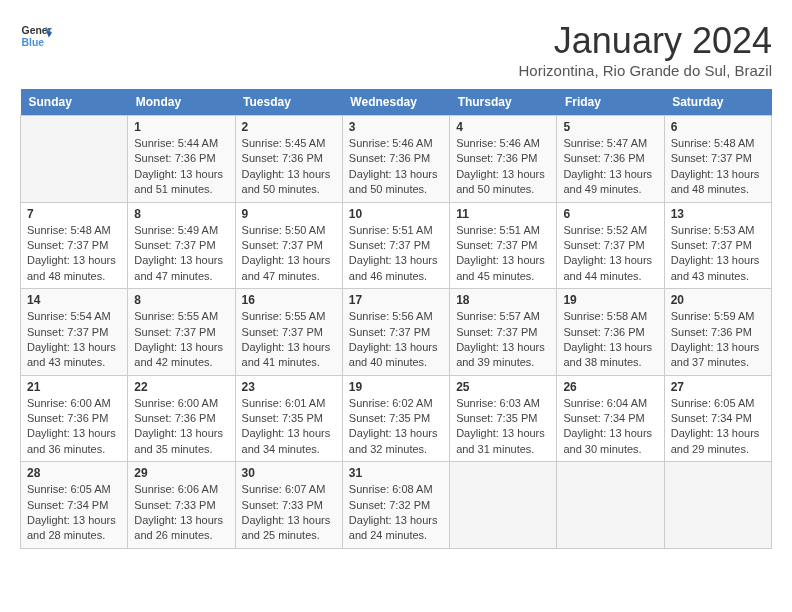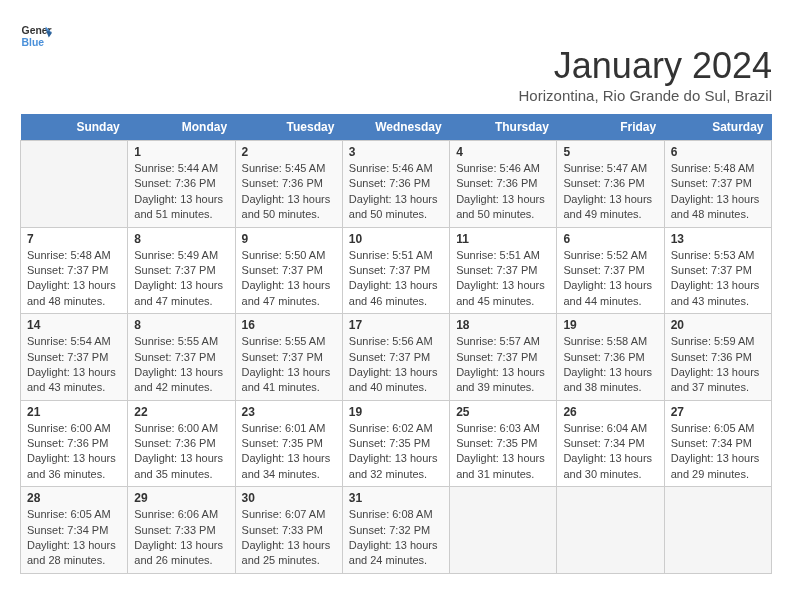--- a/index.html
+++ b/index.html
@@ -25,35 +25,34 @@
       width: 32px;
       height: 32px;
     }
     .title-block {
       text-align: right;
     }
     .month-title {
       font-size: 36px;
       color: #333;
       font-weight: normal;
-      margin-top: 25px;
     }
     .subtitle {
       font-size: 15px;
       color: #555;
     }
     table {
       width: 100%;
       border-collapse: collapse;
       font-size: 11px;
     }
     thead tr th {
       background-color: #4a7fc1;
       color: #fff;
-      text-align: right;
+      text-align: left;
       padding: 6px 8px;
       font-size: 12px;
       font-weight: bold;
     }
     tbody tr td {
       border: 1px solid #ccc;
       vertical-align: top;
       padding: 4px 6px;
       width: calc(100% / 7);
       height: 80px;

